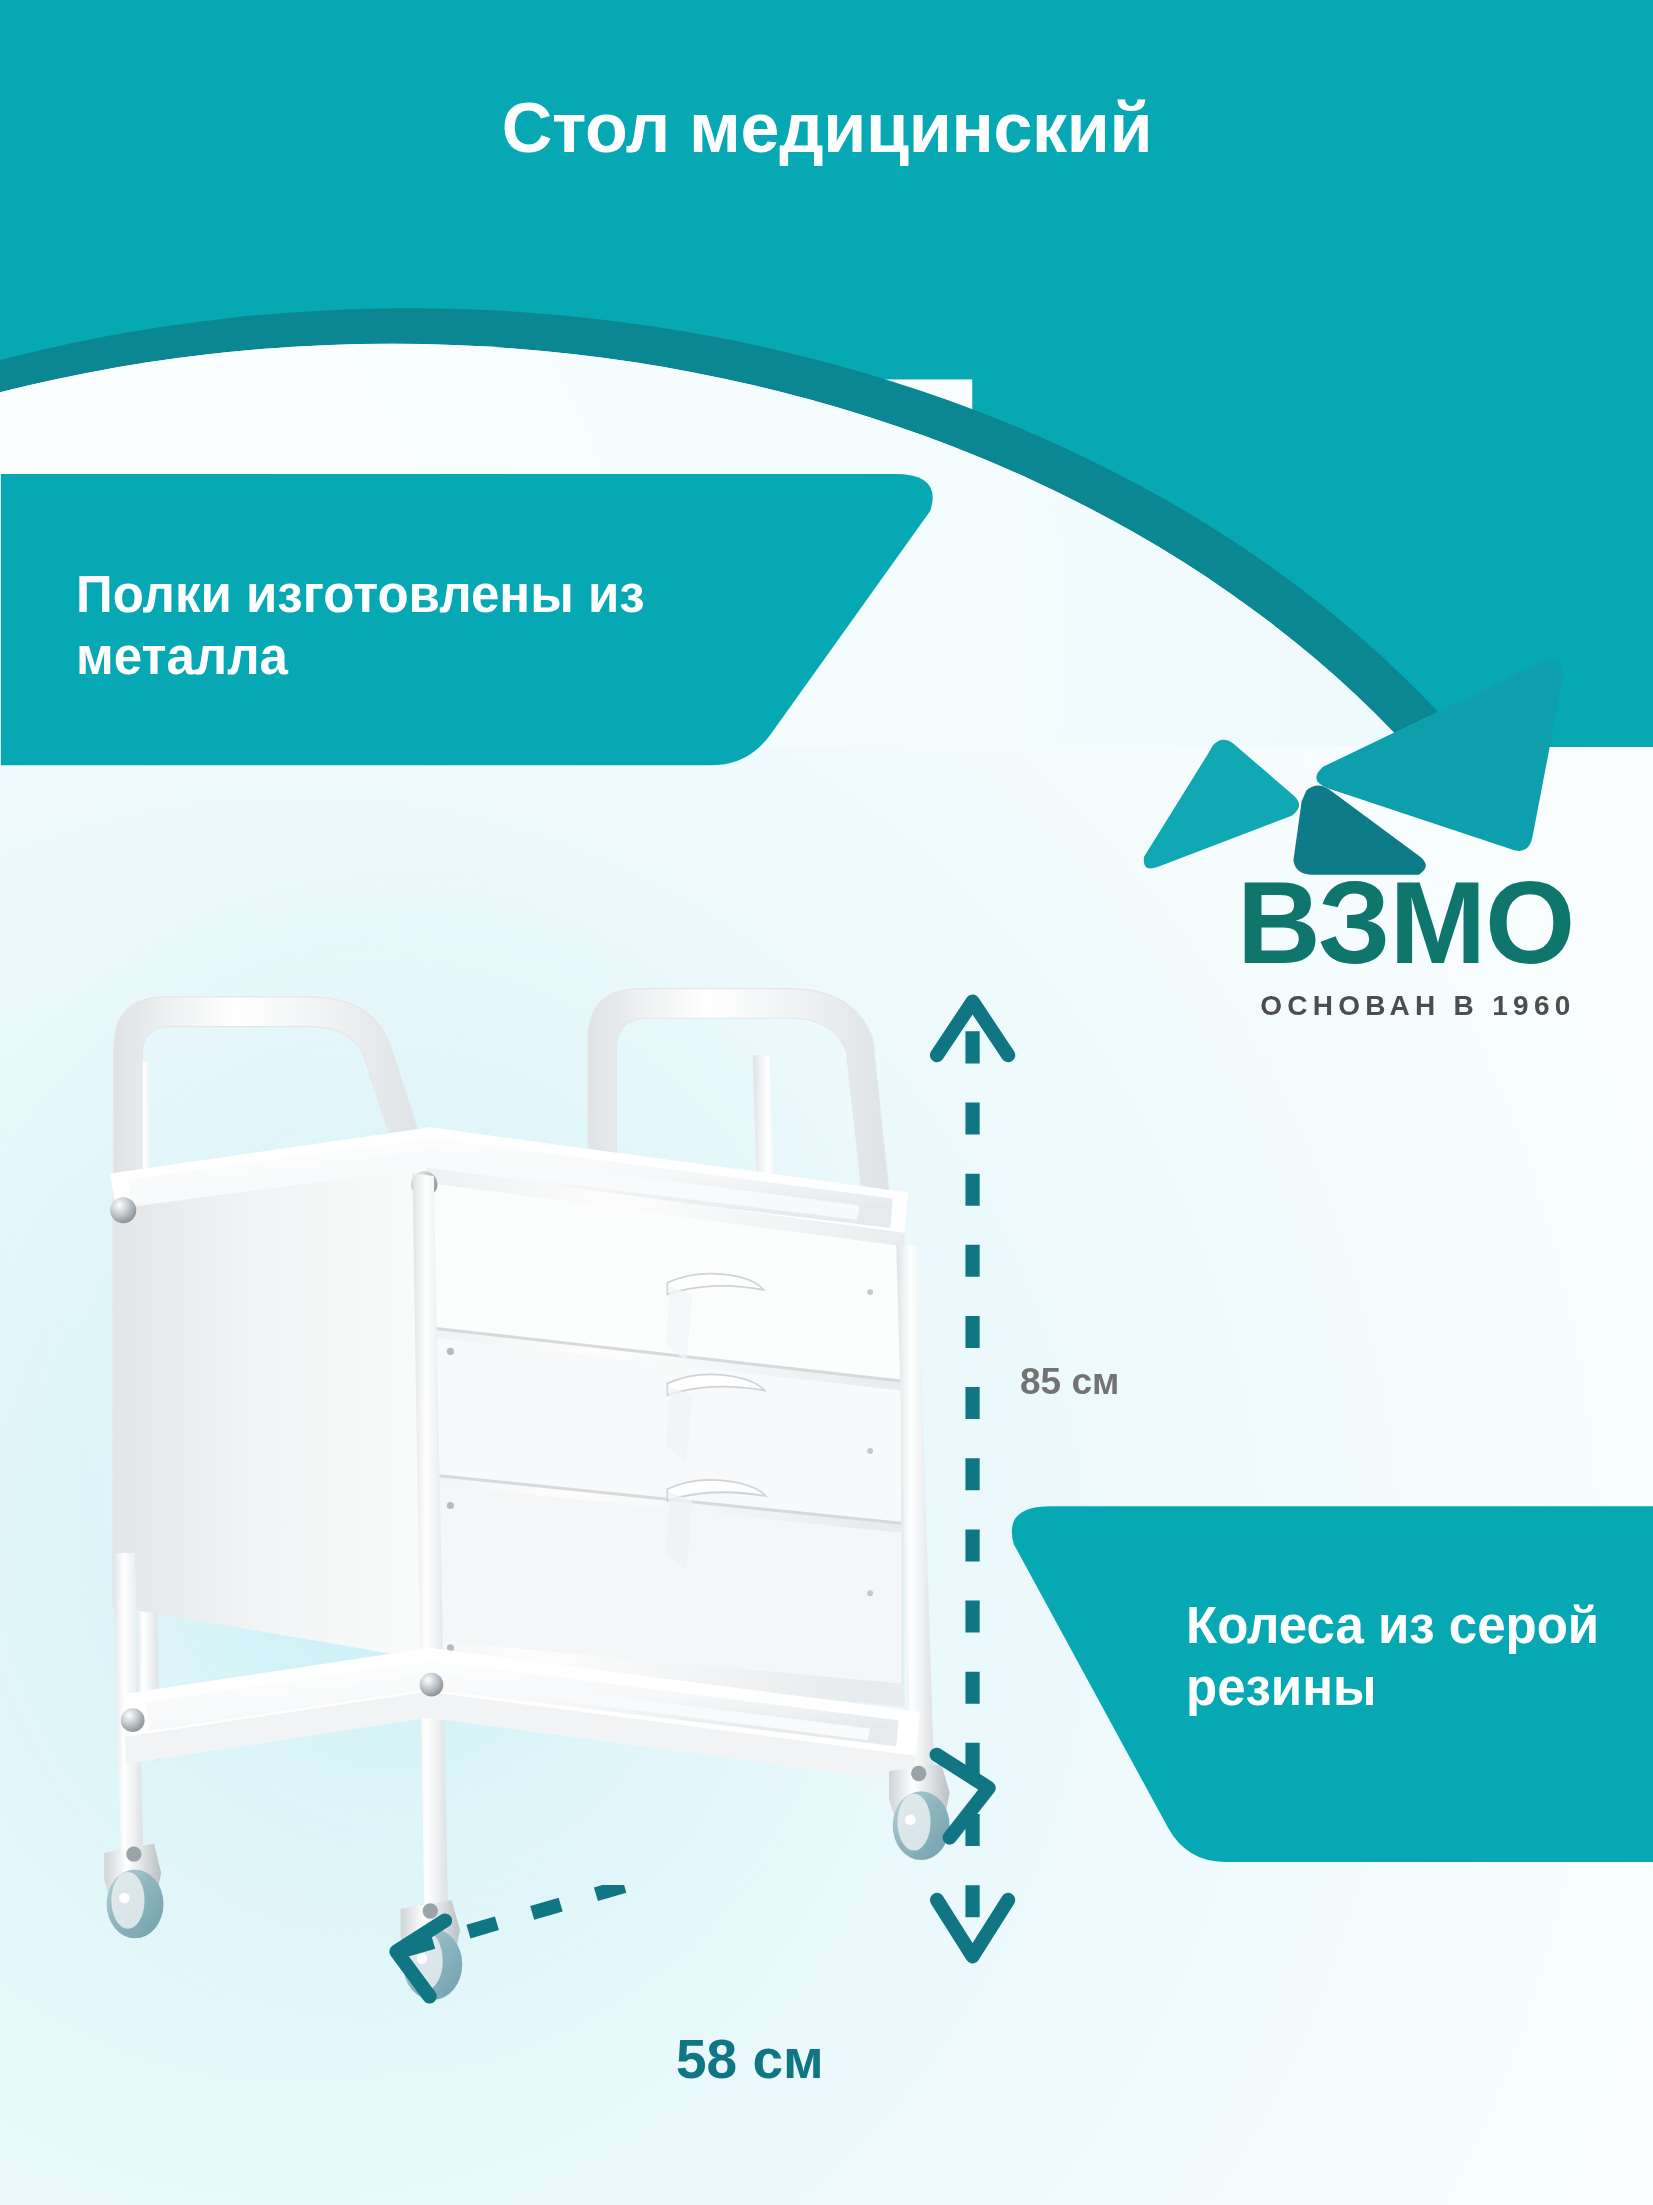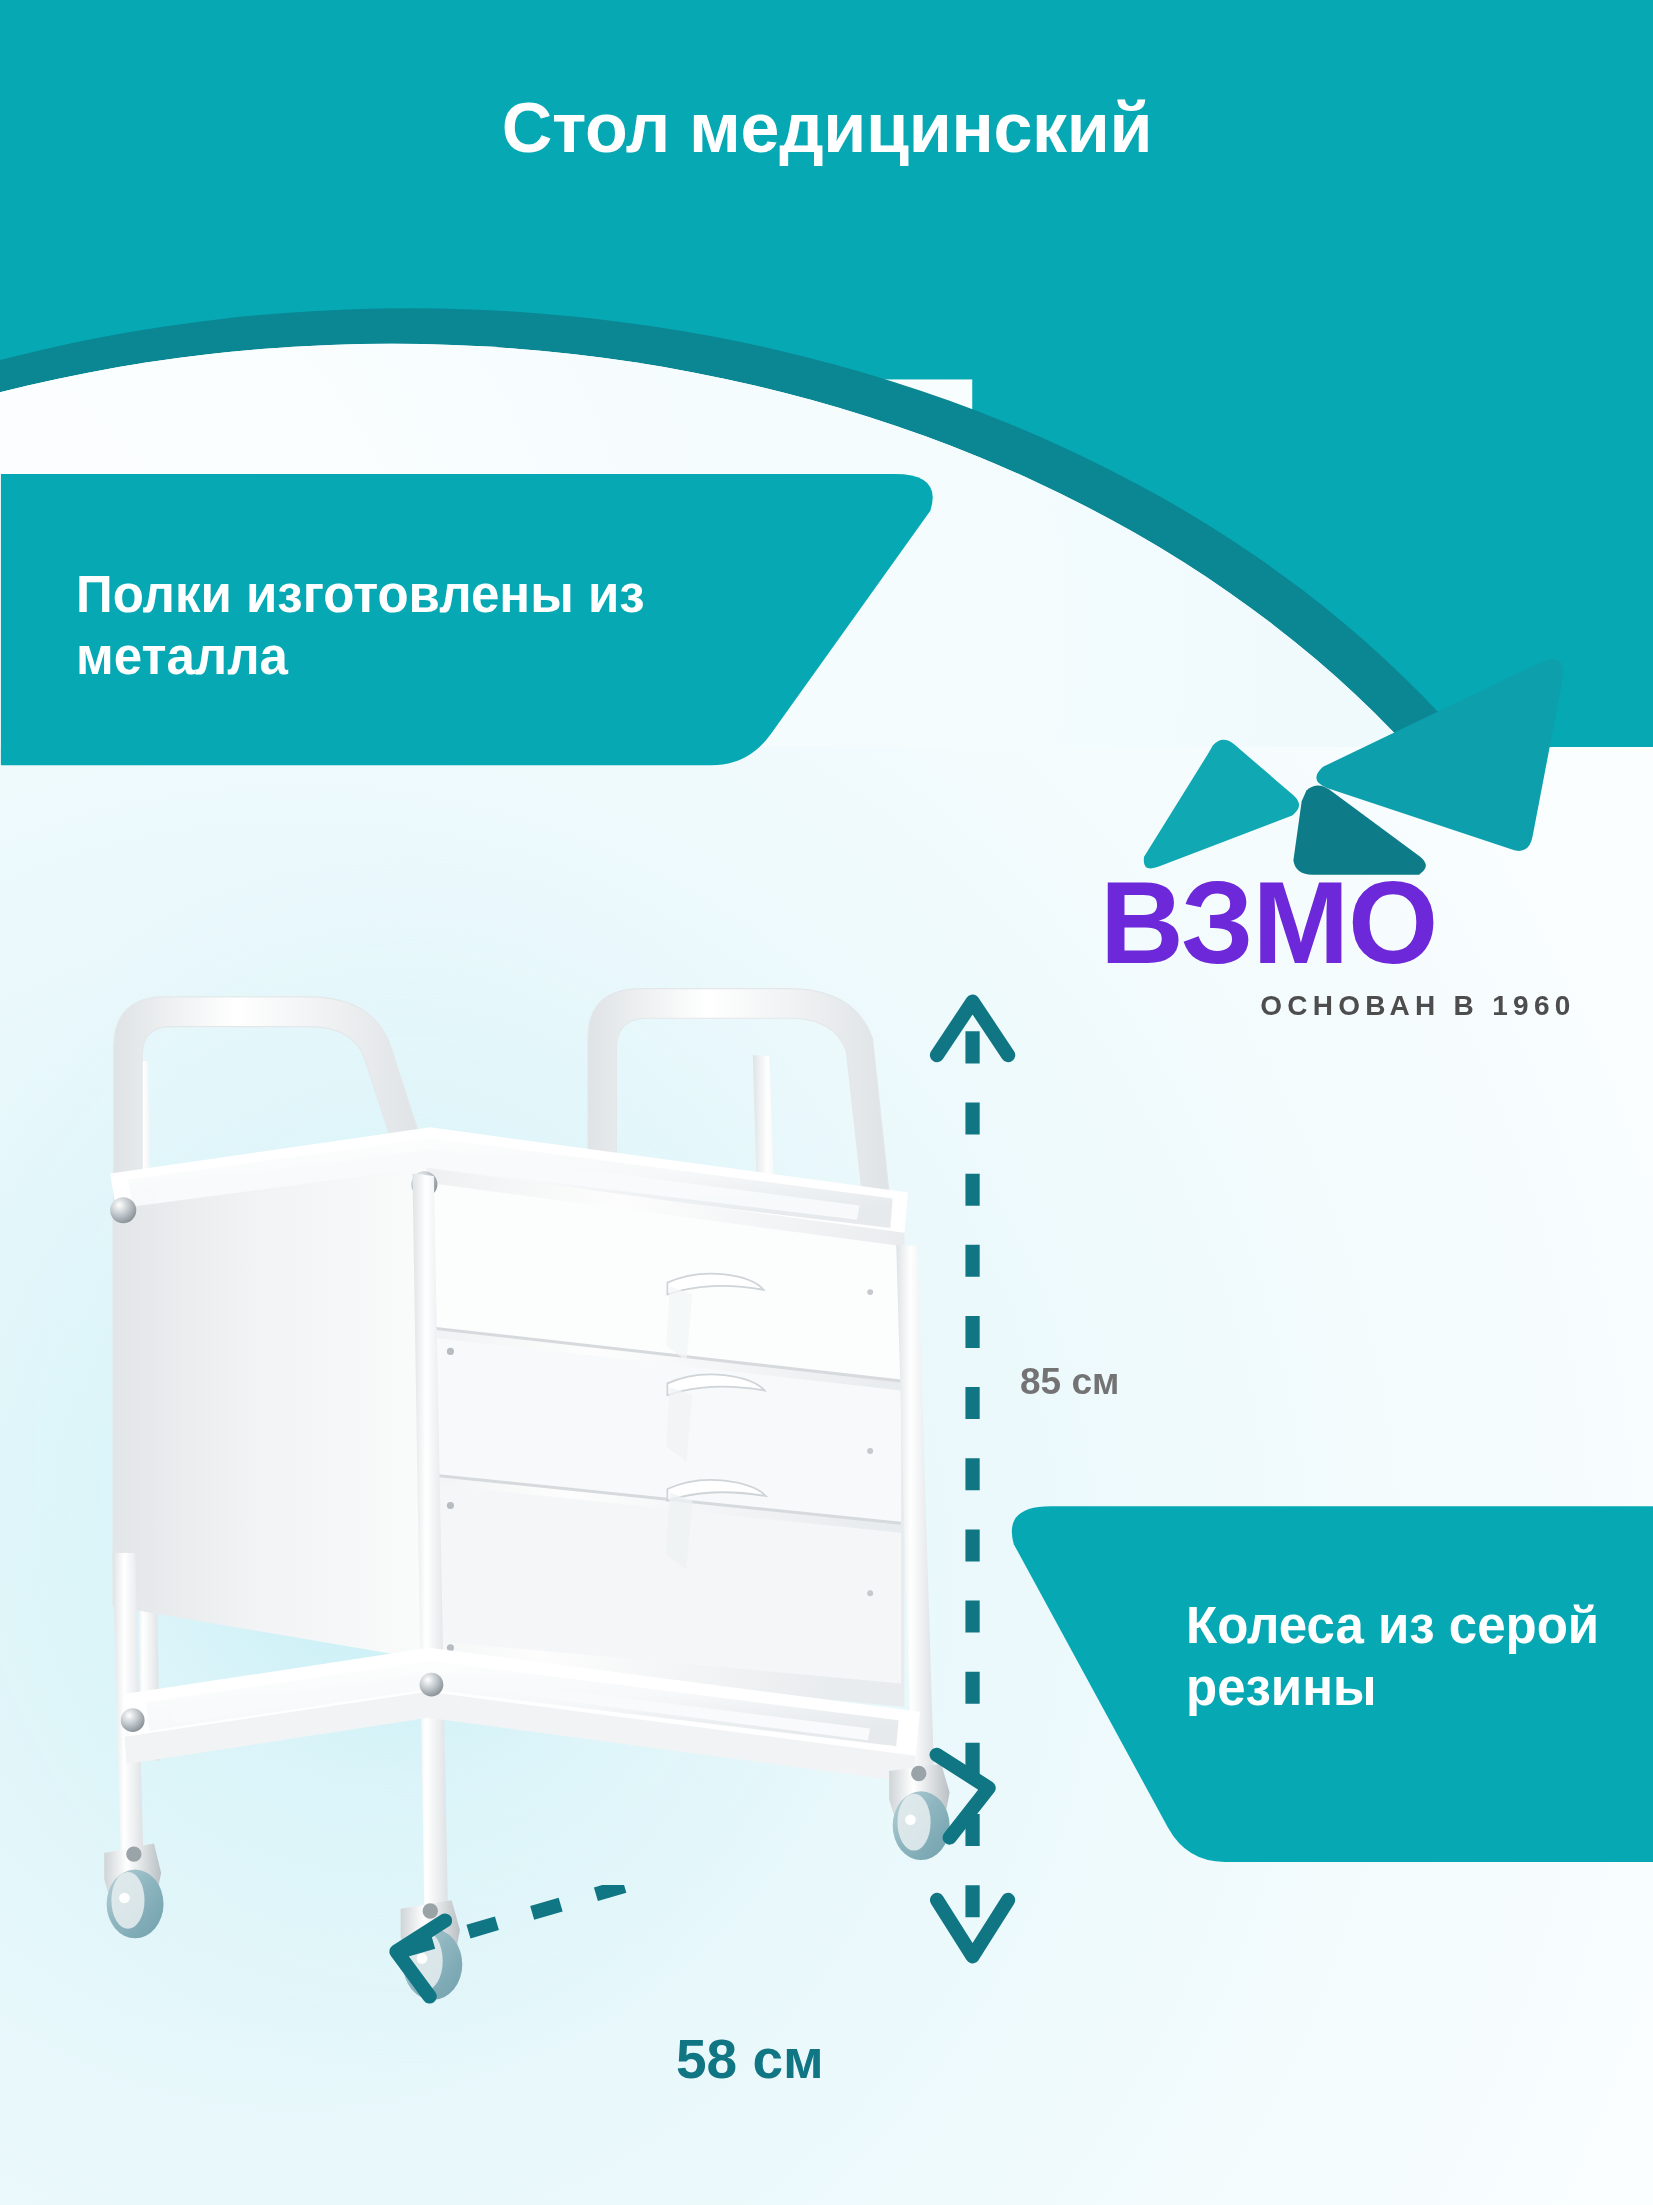--- a/index.html
+++ b/index.html
@@ -66,22 +66,22 @@
   .callout-right .ctext{
     position:absolute;left:190px;top:89px;width:468px;
     font-size:51px;
   }
 
   
   .logo{position:absolute;left:1100px;top:640px;width:498px;height:379px;}
   .logo-mark{position:absolute;left:18px;top:0;}
   .logo-word{
     position:absolute;left:0;top:225px;width:474px;
-    text-align:left;
-    color:#6d28d9;
+    text-align:right;
+    color:#0f766e;
     font-size:116px;
     font-weight:bold;
     letter-spacing:-1.2px;
     line-height:1;
   }
   .logo-tag{
     position:absolute;left:10px;top:350px;width:474px;
     text-align:right;
     padding-right:8.3px;
     box-sizing:border-box;

